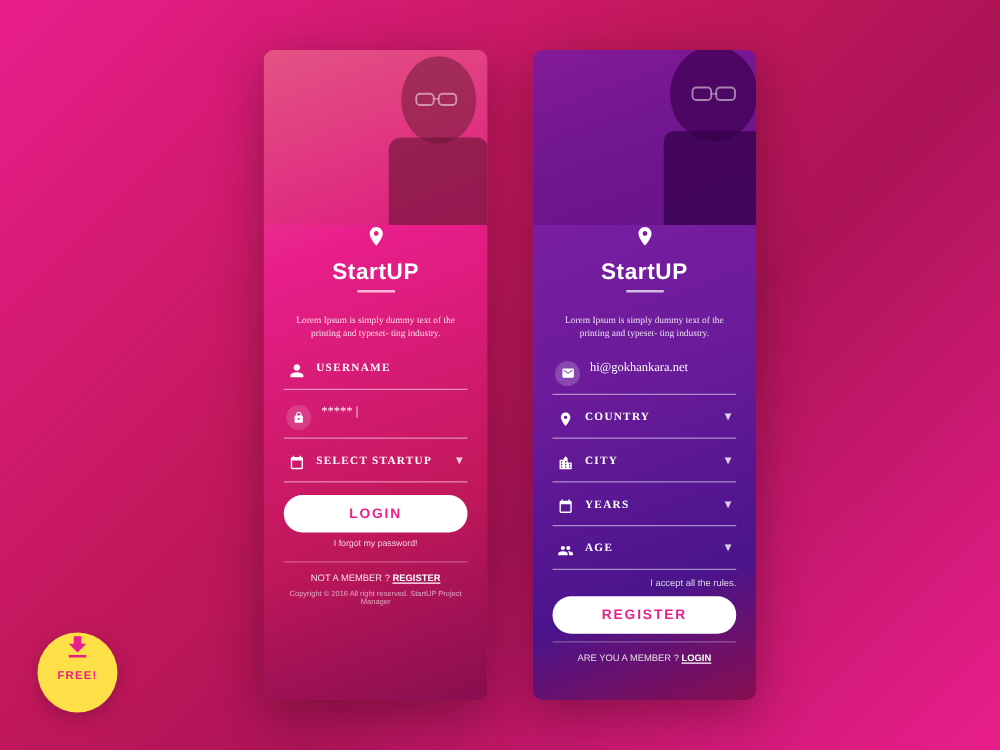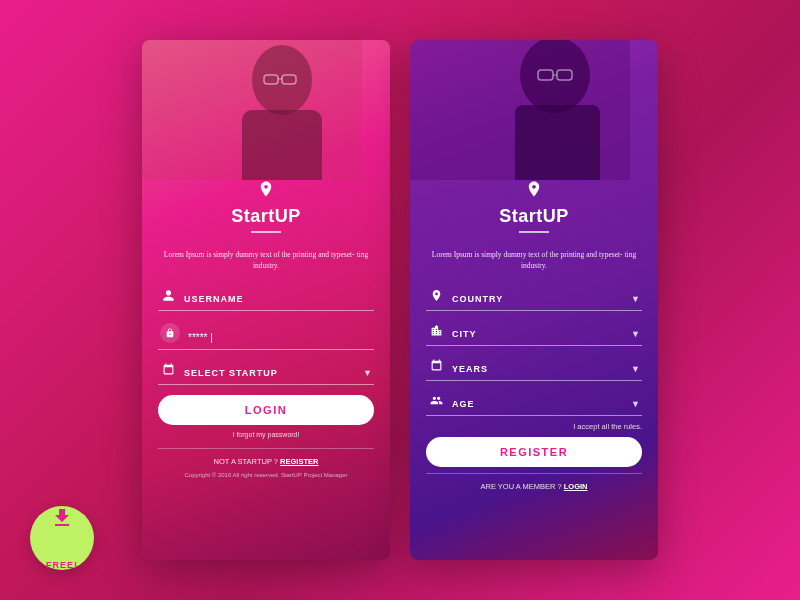--- a/index.html
+++ b/index.html
@@ -16,25 +16,26 @@
     }
 
     .cards-container {
       display: flex;
       gap: 20px;
       align-items: center;
       justify-content: center;
     }
 
     .card {
-      width: 248px;
+      width: 179px;
       border-radius: 8px;
       overflow: hidden;
       position: relative;
       box-shadow: 0 10px 40px rgba(0,0,0,0.3);
+      margin-left: 16px;
     }
 
     .card-bg {
       position: absolute;
       top: 0; left: 0; right: 0; bottom: 0;
       z-index: 0;
     }
 
     .card-left .card-bg {
       background: linear-gradient(160deg, #f06292 0%, #e91e8c 30%, #c2185b 70%, #880e4f 100%);
@@ -88,25 +89,26 @@
       color: rgba(255,255,255,0.85);
       font-size: 7.5px;
       text-align: center;
       line-height: 1.5;
       margin: 8px 0 10px;
       font-family: Liberation Serif, serif;
     }
 
     .form-field {
       display: flex;
-      align-items: flex-end;
+      align-items: flex-start;
       border-bottom: 1px solid rgba(255,255,255,0.5);
       padding: 6px 2px;
       margin-bottom: 6px;
       gap: 8px;
+      font-family: Liberation Serif, serif;
     }
 
     .field-icon {
       width: 16px;
       height: 16px;
       flex-shrink: 0;
       display: flex;
       align-items: center;
       justify-content: center;
     }
@@ -257,26 +259,26 @@
       cursor: pointer;
     }
 
     
     .free-badge {
       position: absolute;
       bottom: 30px;
       left: 30px;
       width: 64px;
       height: 64px;
-      background: #bef264;
+      background: #fde047;
       border-radius: 50%;
       display: flex;
       flex-direction: column;
       align-items: center;
-      justify-content: space-between;
+      justify-content: flex-start;
       box-shadow: 0 4px 15px rgba(0,0,0,0.2);
       z-index: 10;
     }
 
     .free-badge .download-arrow {
       color: #e91e8c;
       font-size: 20px;
       line-height: 1;
       margin-bottom: 1px;
     }
@@ -362,21 +364,21 @@
         </div>
         <span class="field-value">SELECT STARTUP</span>
         <span class="field-chevron">▼</span>
       </div>
 
       <button class="login-btn">LOGIN</button>
 
       <p class="forgot-pwd">I forgot my password!</p>
 
       <div class="not-member">
-        <span>NOT A STARTUP ?</span>
+        <span>NOT A MEMBER ?</span>
         <span class="register-link">REGISTER</span>
       </div>
 
       <p class="copyright">Copyright © 2016 All right reserved. StartUP Project Manager</p>
 
     </div>
   </div>
 
   <div class="card card-right" style="height:520px;">
     <div class="card-bg"></div>
@@ -401,20 +403,28 @@
             <path d="M12 2C8.13 2 5 5.13 5 9c0 5.25 7 13 7 13s7-7.75 7-13c0-3.87-3.13-7-7-7zm0 9.5c-1.38 0-2.5-1.12-2.5-2.5s1.12-2.5 2.5-2.5 2.5 1.12 2.5 2.5-1.12 2.5-2.5 2.5z"></path>
           </svg>
         </div>
         <div class="app-title">StartUP</div>
         <div class="title-underline"></div>
       </div>
 
       <p class="desc-text">Lorem Ipsum is simply dummy text of the printing and typeset- ting industry.</p>
 
 
+      <div class="form-field">
+        <div class="email-icon-circle">
+          <svg viewBox="0 0 24 24" xmlns="http://www.w3.org/2000/svg" width="11" height="11" fill="white">
+            <path d="M20 4H4c-1.1 0-2 .9-2 2v12c0 1.1.9 2 2 2h16c1.1 0 2-.9 2-2V6c0-1.1-.9-2-2-2zm0 4l-8 5-8-5V6l8 5 8-5v2z"></path>
+          </svg>
+        </div>
+        <span class="field-value filled">hi@gokhankara.net</span>
+      </div>
 
       <div class="form-field">
         <div class="field-icon">
           <svg viewBox="0 0 24 24" xmlns="http://www.w3.org/2000/svg" fill="white">
             <path d="M12 2C8.13 2 5 5.13 5 9c0 5.25 7 13 7 13s7-7.75 7-13c0-3.87-3.13-7-7-7zm0 9.5c-1.38 0-2.5-1.12-2.5-2.5s1.12-2.5 2.5-2.5 2.5 1.12 2.5 2.5-1.12 2.5-2.5 2.5z"></path>
           </svg>
         </div>
         <span class="field-value">COUNTRY</span>
         <span class="field-chevron">▼</span>
       </div>

